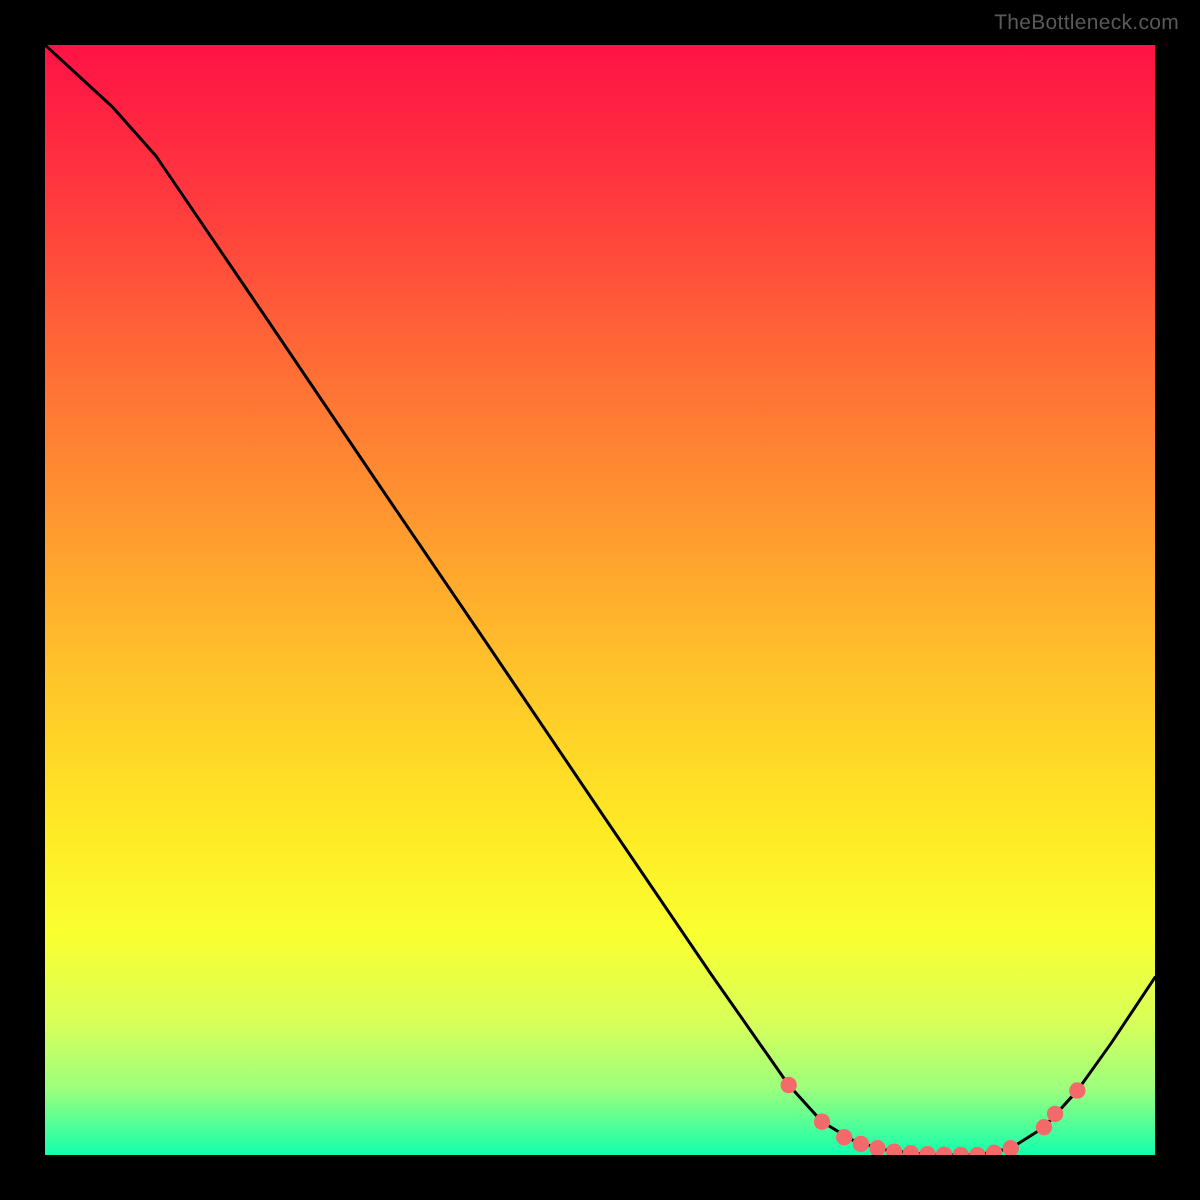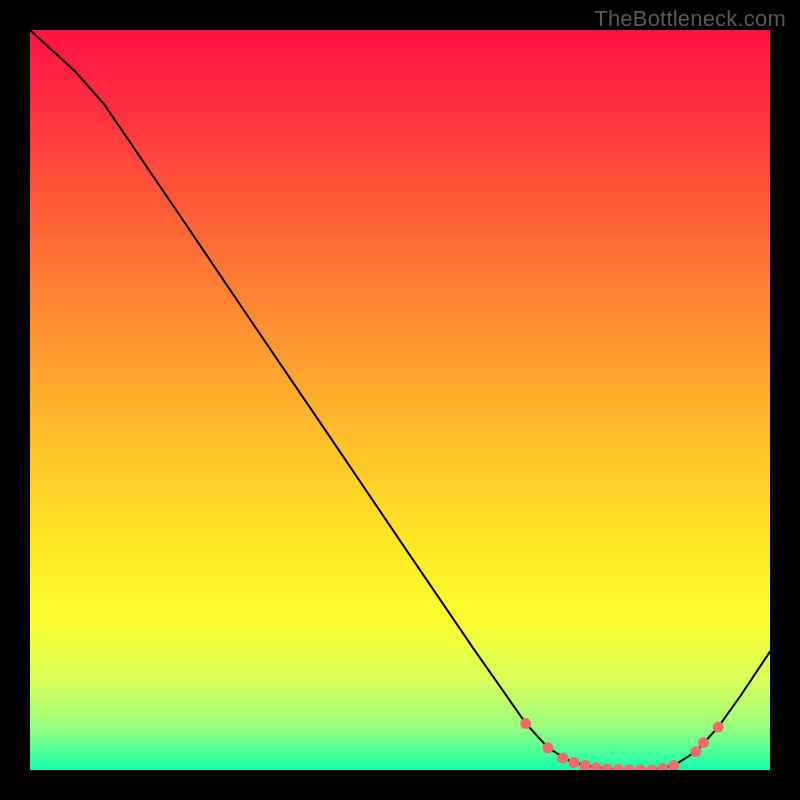--- a/index.html
+++ b/index.html
@@ -14,21 +14,21 @@
     position: relative;
     width: 800px;
     height: 800px;
     background: #000;
   }
   .watermark {
     position: absolute;
     top: 6px;
     right: 14px;
     font-family: Arial, Helvetica, sans-serif;
-    font-size: 22px;
+    font-size: 14px;
     color: #5a5a5a;
     font-weight: 500;
     letter-spacing: 0.2px;
     z-index: 10;
   }
   .plot-area {
     position: absolute;
     left: 30px;
     top: 30px;
     width: 740px;

